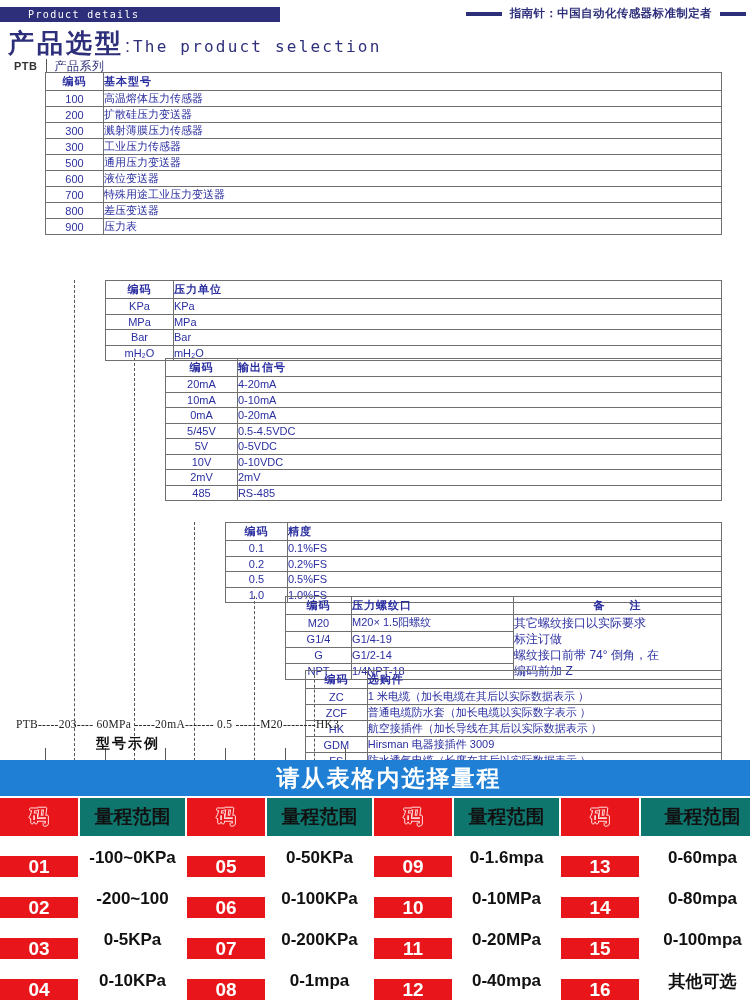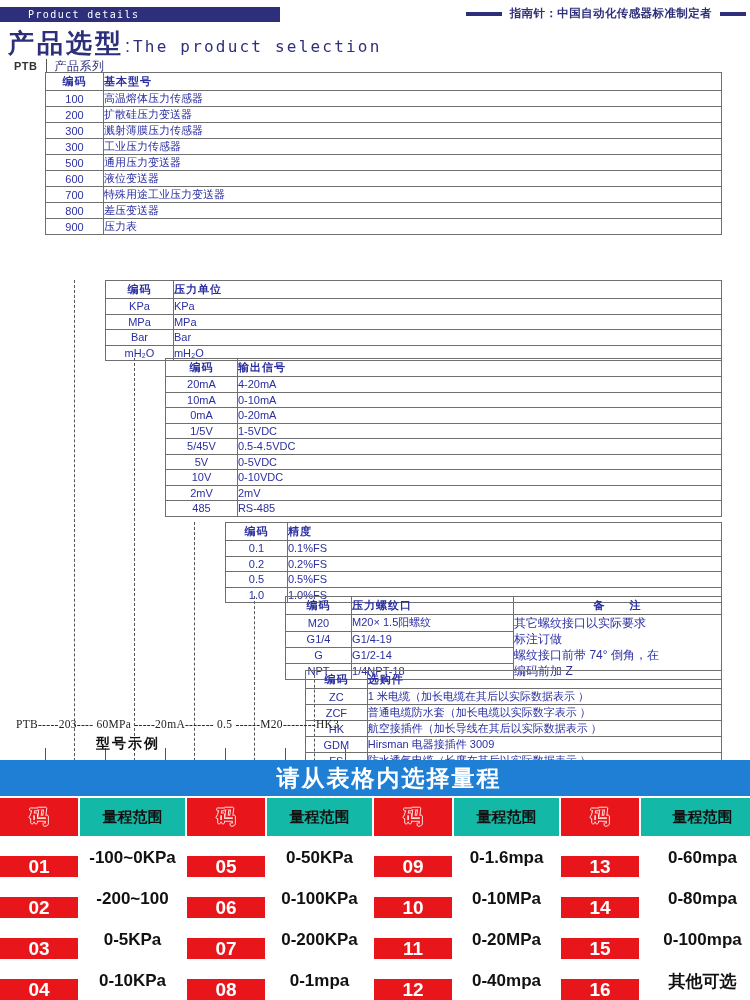--- a/index.html
+++ b/index.html
@@ -139,21 +139,21 @@
   .cell {
     display: flex; align-items: center; justify-content: center;
     font-size: 19px; font-weight: 700; white-space: nowrap;
   }
   .cell-code { background: #e8161a; color: #ffffff; margin-top: 17px; }
   .cell-code-hdr {
     background: #e8161a; color: #e8161a;
     text-shadow: -1px 0 #ffd7d7, 0 1px #ffd7d7, 1px 0 #ffd7d7, 0 -1px #ffd7d7;
   }
   .cell-val { background: #ffffff; color: #111111; font-size: 17px; }
-  .cell-val-hdr { background: #14b8a6; color: #111111; font-size: 15px; }
+  .cell-val-hdr { background: #0f766e; color: #111111; font-size: 19px; }
 </style>
 </head>
 <body>
 
 <div class="topbar">
   <div class="tag-band"></div>
   <div class="tag-text">Product details</div>
   <div class="slogan-wrap">
     <span class="slogan-dash-l"></span>
     <span class="slogan-text">指南针：中国自动化传感器标准制定者</span>
@@ -269,24 +269,20 @@
         </tr>
     <tr class="drow">
           <td class="cellc">10mA</td>
           <td class="celll pad-l">0-10mA</td>
         </tr>
     <tr class="drow">
           <td class="cellc">0mA</td>
           <td class="celll pad-l">0-20mA</td>
         </tr>
     <tr class="drow">
-          <td class="cellc">1/5V</td>
-          <td class="celll pad-l">1-5VDC</td>
-        </tr>
-    <tr class="drow">
           <td class="cellc">5/45V</td>
           <td class="celll pad-l">0.5-4.5VDC</td>
         </tr>
     <tr class="drow">
           <td class="cellc">5V</td>
           <td class="celll pad-l">0-5VDC</td>
         </tr>
     <tr class="drow">
           <td class="cellc">10V</td>
           <td class="celll pad-l">0-10VDC</td>

